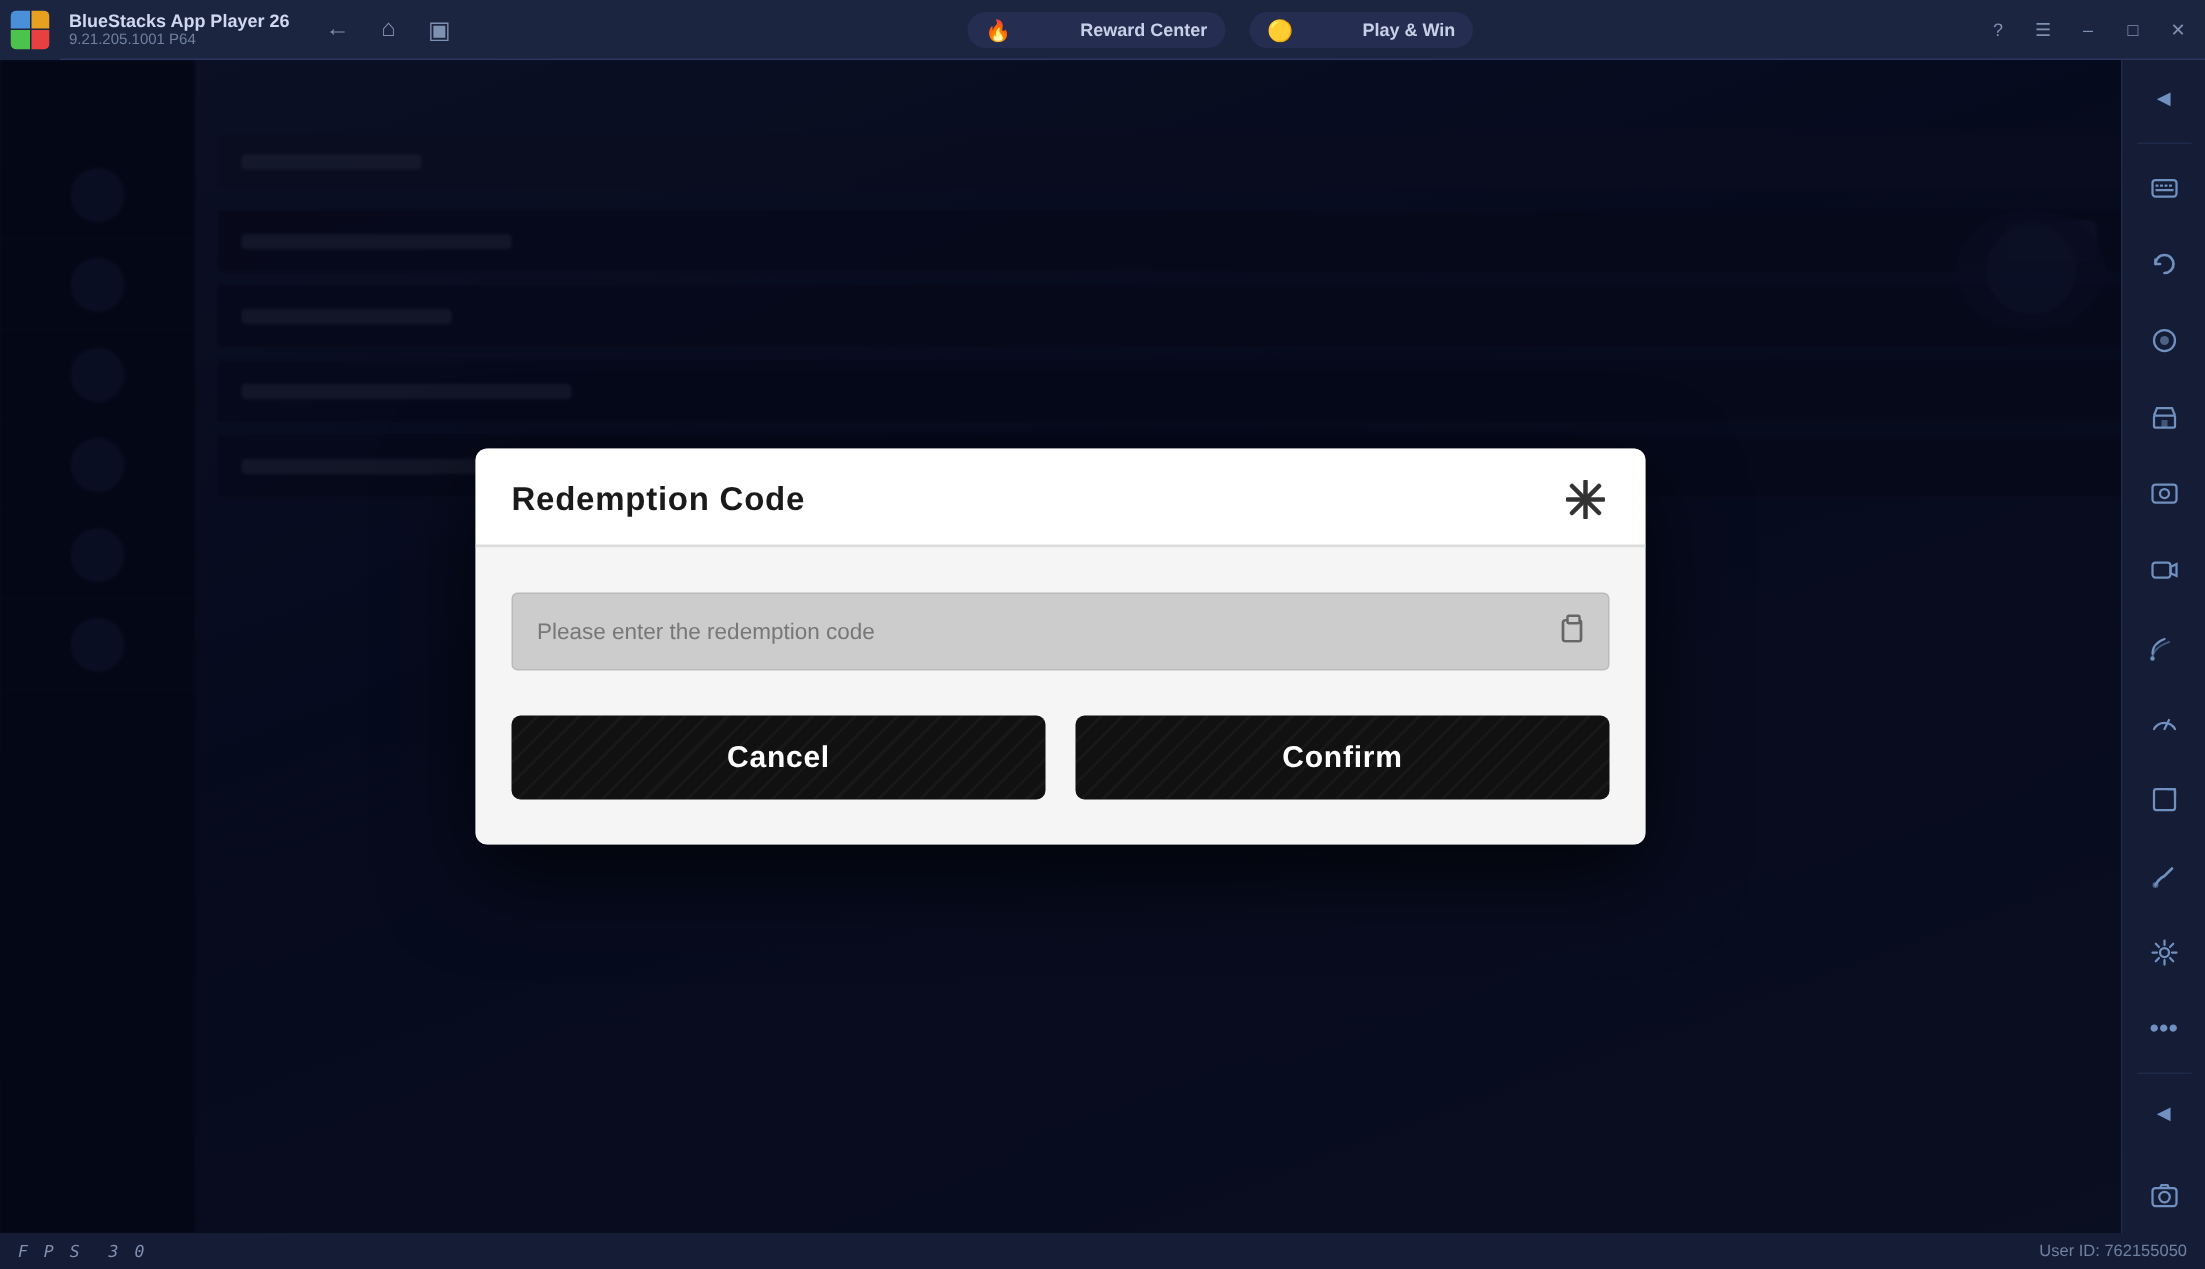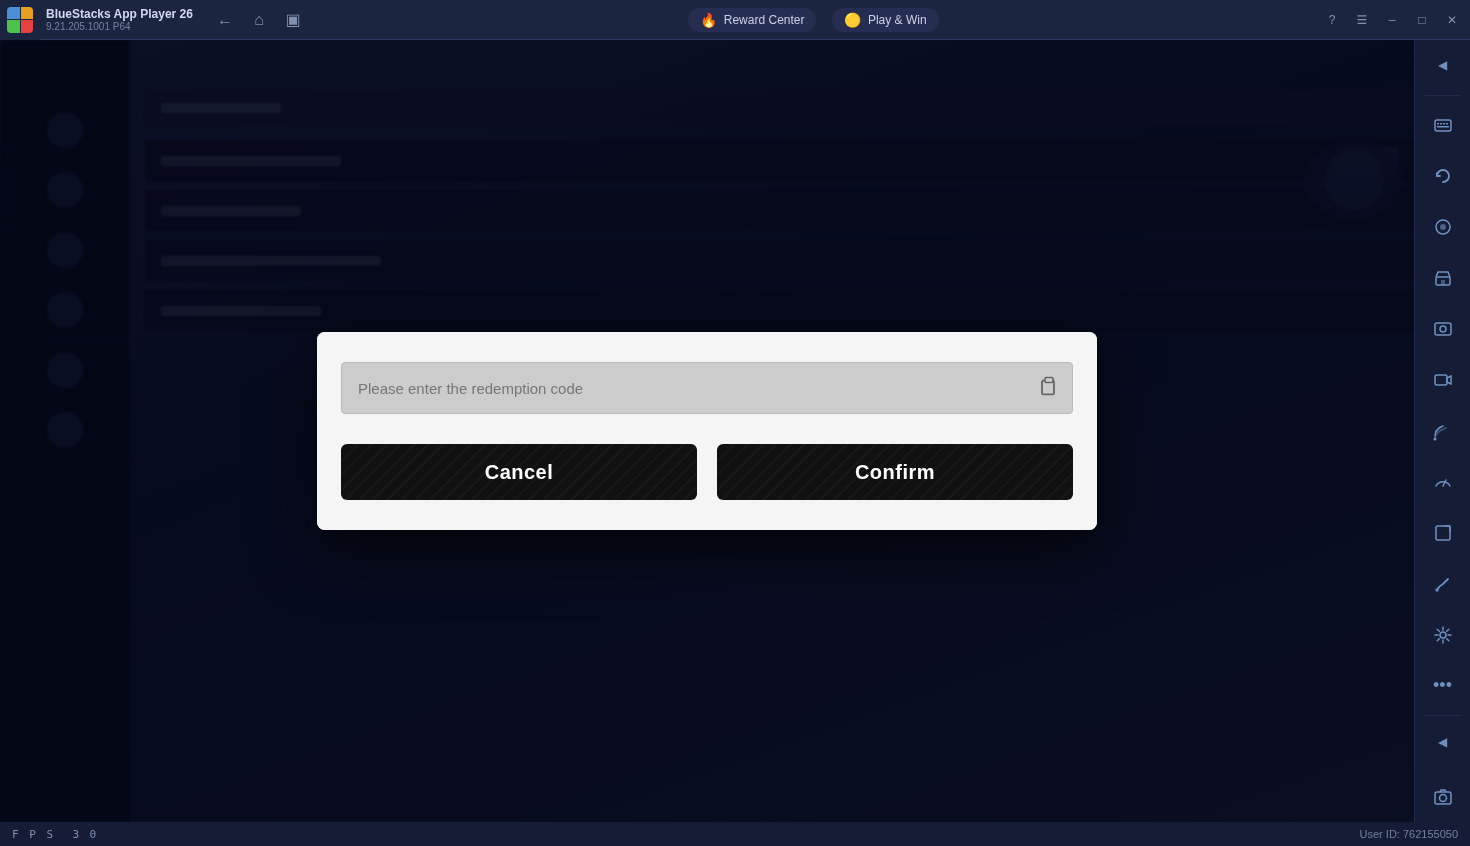--- a/index.html
+++ b/index.html
@@ -105,21 +105,22 @@
       cursor: pointer;
     }
 
     .badge-icon {
       font-size: 14px;
     }
 
     .badge-label {
       color: #c8d0e8;
       font-size: 12px;
-      font-weight: 400;
+      font-weight: 700;
+      margin-left: 40px;
     }
 
     #titlebar-controls {
       display: flex;
       align-items: center;
       gap: 2px;
       margin-right: 4px;
     }
 
     .win-ctrl {
@@ -374,20 +375,21 @@
       align-items: center;
       padding: 0 12px;
       z-index: 100;
     }
 
     #fps-display {
       color: #8090b0;
       font-size: 11px;
       font-family: monospace;
       letter-spacing: 2px;
+      font-style: italic;
     }
 
     #user-id {
       margin-left: auto;
       color: #7080a0;
       font-size: 11px;
     }
 
     
     #sidebar-expand {
@@ -477,20 +479,32 @@
       <div class="bg-text-line" style="width:160px;"></div>
     </div>
     <div style="position:absolute; top:100px; right:10px; width:100px; height:80px; background:rgba(30,40,80,0.6); border-radius:50%; display:flex; align-items:center; justify-content:center;">
       <div class="bg-icon-circle" style="width:60px; height:60px;"></div>
     </div>
   </div>
 
   <div id="overlay"></div>
 
   <div id="dialog">
+    <div id="dialog-header">
+      <span id="dialog-title">Redemption Code</span>
+      <div id="dialog-close">
+
+        <svg width="26" height="26" viewBox="0 0 26 26">
+          <line x1="4" y1="4" x2="22" y2="22" stroke="#333" stroke-width="3" stroke-linecap="round"></line>
+          <line x1="22" y1="4" x2="4" y2="22" stroke="#333" stroke-width="3" stroke-linecap="round"></line>
+          <line x1="13" y1="1" x2="13" y2="25" stroke="#333" stroke-width="3" stroke-linecap="round"></line>
+          <line x1="1" y1="13" x2="25" y2="13" stroke="#333" stroke-width="3" stroke-linecap="round"></line>
+        </svg>
+      </div>
+    </div>
     <div id="dialog-body">
       <div id="code-input-wrapper">
         <input type="text" id="code-input" placeholder="Please enter the redemption code" style="">
         <span id="paste-icon">
           <svg width="20" height="20" viewBox="0 0 20 20" fill="none">
             <rect x="3" y="5" width="12" height="14" rx="1.5" stroke="#666" stroke-width="1.8" fill="none"></rect>
             <rect x="6" y="2" width="8" height="5" rx="1" stroke="#666" stroke-width="1.6" fill="#ccc"></rect>
           </svg>
         </span>
       </div>

